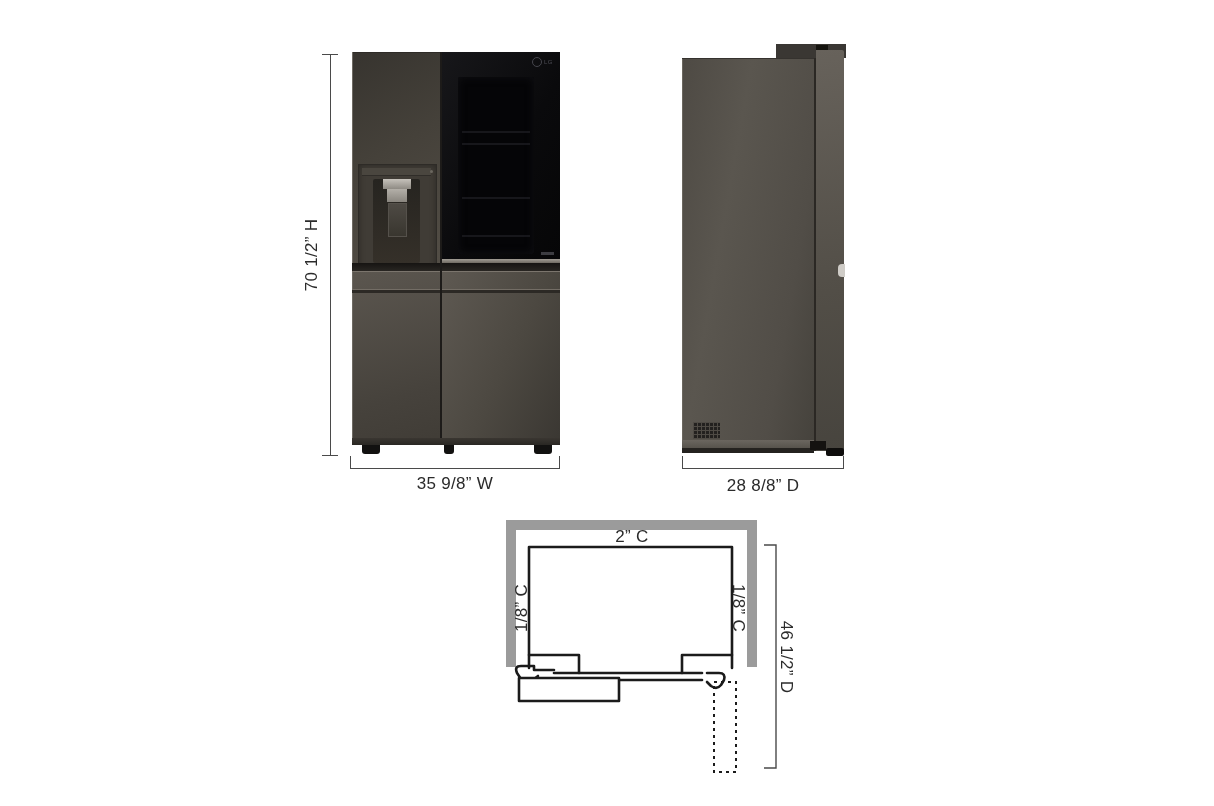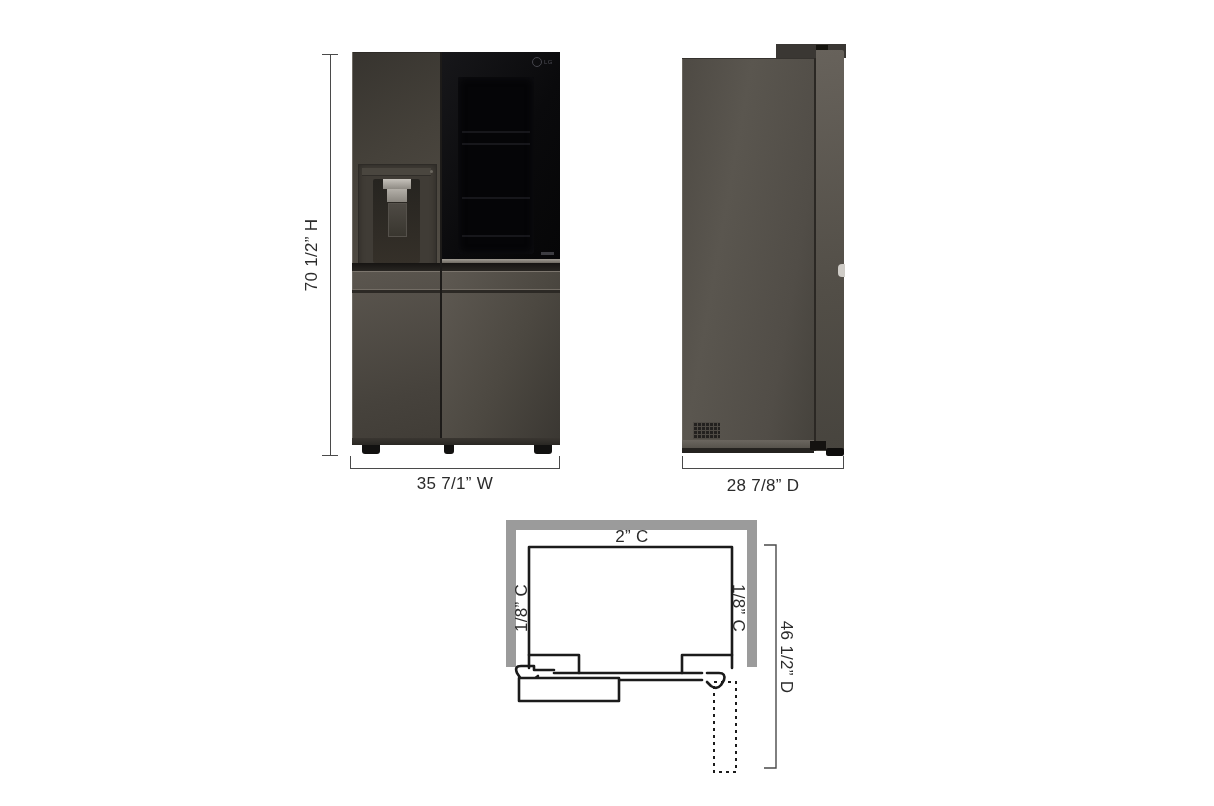--- a/index.html
+++ b/index.html
@@ -126,42 +126,42 @@
       <div class="fd center-gap"></div>
       <div class="fd base-band"></div>
       <div class="foot" style="left:10px;"></div>
       <div class="foot" style="left:92px;width:10px;"></div>
       <div class="foot" style="left:182px;"></div>
     </div>
 
     <div class="dim-line" style="left:350px;top:456px;width:1px;height:13px;"></div>
     <div class="dim-line" style="left:559px;top:456px;width:1px;height:13px;"></div>
     <div class="dim-line" style="left:350px;top:468px;width:210px;height:1px;"></div>
-    <div class="dim-label center" style="left:455px;top:484px;">35 7/1” W</div>
+    <div class="dim-label center" style="left:455px;top:484px;">35 9/8” W</div>
   </div>
 
   <div>
     <div class="fridge-side">
       <div class="fd sv-hinge-plate"></div>
       <div class="fd sv-hinge-knob"></div>
       <div class="fd sv-body"></div>
       <div class="fd sv-gap"></div>
       <div class="fd sv-door"></div>
       <div class="fd sv-notch"></div>
       <div class="fd sv-vent"></div>
       <div class="fd sv-bottom-light"></div>
       <div class="fd sv-base"></div>
       <div class="fd sv-bottom-hinge"></div>
       <div class="fd sv-foot"></div>
     </div>
 
     <div class="dim-line" style="left:682px;top:456px;width:1px;height:13px;"></div>
     <div class="dim-line" style="left:843px;top:456px;width:1px;height:13px;"></div>
     <div class="dim-line" style="left:682px;top:468px;width:162px;height:1px;"></div>
-    <div class="dim-label center" style="left:763px;top:486px;">28 7/8” D</div>
+    <div class="dim-label center" style="left:763px;top:486px;">28 8/8” D</div>
   </div>
 
   <div class="abs" style="left:474px;top:505px;width:345px;height:300px;">
     <svg width="345" height="300" viewBox="0 0 345 300">
 
       <path d="M32,15 H283 V162 H273 V25 H42 V162 H32 Z" fill="#9b9b9b"></path>
 
       <g stroke="#1b1b1b" stroke-width="2.6" fill="none" stroke-linejoin="round" stroke-linecap="round">
         <path d="M55,163 V42 H258 V163"></path>
         <path d="M55,150 H105 V168"></path>

